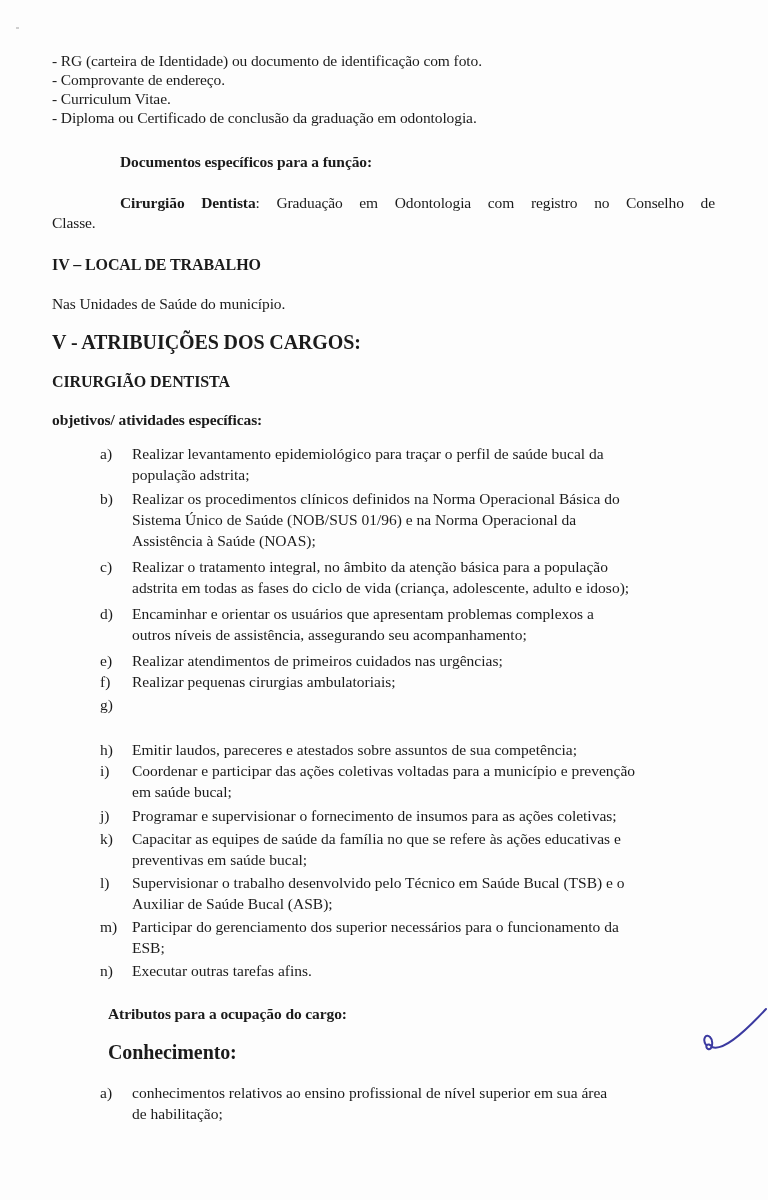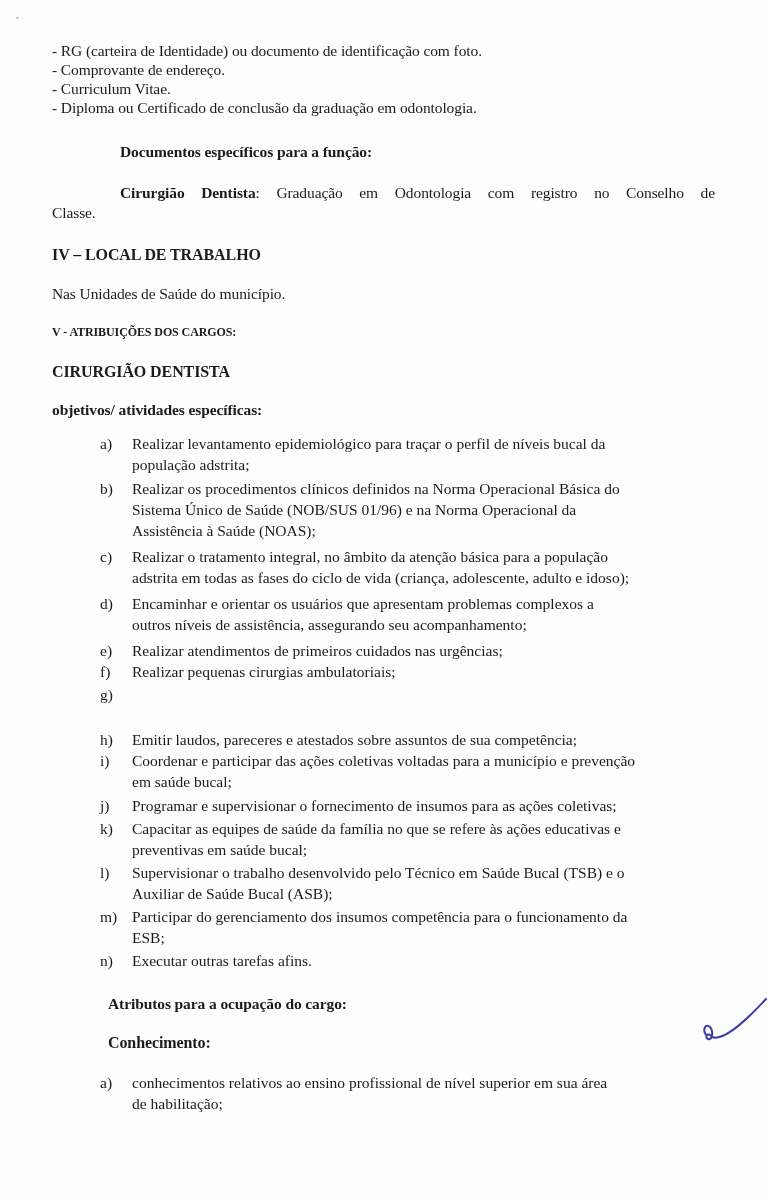--- a/index.html
+++ b/index.html
@@ -3,21 +3,21 @@
 <meta charset="utf-8">
 <style>
   html, body { margin: 0; padding: 0; }
   body {
     width: 768px; height: 1200px; overflow: hidden;
     background: #fdfdfd;
     font-family: "Liberation Serif", "DejaVu Serif", serif;
     color: #1b1b1b;
     position: relative;
   }
-  .page { position: absolute; left: 0; top: 7px; width: 768px; height: 916px; }
+  .page { position: absolute; left: 0; top: 17px; width: 768px; height: 916px; }
   .line { position: absolute; left: 52px; font-size: 15.5px; line-height: 19px; white-space: nowrap; letter-spacing: -0.1px; }
   .bold { font-weight: bold; }
   .ind { left: 120px; }
   .item { position: absolute; left: 100px; font-size: 15.5px; line-height: 21px; width: 620px; }
   .item .lbl { position: absolute; left: 0; top: 0; }
   .item .txt { display: block; margin-left: 32px; }
   .check { position: absolute; left: 700px; top: 990px; }
   .corner-dot { position: absolute; left: 16px; top: 10px; width: 3px; height: 2px; background: #cfcfcf; }
   .bottom-edge { position: absolute; left: 248px; top: 1196px; width: 520px; height: 2px; background: linear-gradient(90deg, #e8e8e8, #9a9a9a); }
 </style>
@@ -33,28 +33,28 @@
   <div class="line" style="top:91px">- Diploma  ou Certificado de conclusão da graduação em odontologia.</div>
 
   <div class="line bold ind" style="top:135px">Documentos específicos para a função:</div>
 
   <div class="line ind" style="top:176px; width:595px; text-align:justify; text-align-last:justify;"><span class="bold">Cirurgião Dentista</span><span>: Graduação em Odontologia com registro no Conselho de</span></div>
   <div class="line" style="top:196px">Classe.</div>
 
   <div class="line bold" style="top:238px; font-size:16px;">IV – LOCAL DE TRABALHO</div>
   <div class="line" style="top:277px">Nas Unidades de Saúde do município.</div>
 
-  <div class="line bold" style="top:316px; font-size:12px;">V -  ATRIBUIÇÕES DOS CARGOS:</div>
+  <div class="line bold" style="top:316px; font-size:20px;">V -  ATRIBUIÇÕES DOS CARGOS:</div>
   <div class="line bold" style="top:355px; font-size:16px;">CIRURGIÃO DENTISTA</div>
   <div class="line bold" style="top:393px">objetivos/ atividades específicas:</div>
 
   <div id="activities">
       <div class="item" style="top: 426px;">
         <span class="lbl">a)</span>
-        <span class="txt">Realizar levantamento epidemiológico para traçar o perfil de níveis bucal da</span>
+        <span class="txt">Realizar levantamento epidemiológico para traçar o perfil de saúde bucal da</span>
         <span class="txt">população adstrita;</span>
       </div>
       <div class="item" style="top: 471px;">
         <span class="lbl">b)</span>
         <span class="txt">Realizar os procedimentos clínicos definidos na Norma Operacional Básica do</span>
         <span class="txt">Sistema Único de Saúde (NOB/SUS 01/96) e na Norma Operacional da</span>
         <span class="txt">Assistência à Saúde (NOAS);</span>
       </div>
       <div class="item" style="top: 539px;">
         <span class="lbl">c)</span>
@@ -95,31 +95,31 @@
         <span class="txt">Capacitar as equipes de saúde da família no que se refere às ações educativas e</span>
         <span class="txt">preventivas em saúde bucal;</span>
       </div>
       <div class="item" style="top: 855px;">
         <span class="lbl">l)</span>
         <span class="txt">Supervisionar o trabalho desenvolvido pelo Técnico em Saúde Bucal (TSB) e o</span>
         <span class="txt">Auxiliar de Saúde Bucal (ASB);</span>
       </div>
       <div class="item" style="top: 899px;">
         <span class="lbl">m)</span>
-        <span class="txt">Participar do gerenciamento dos insumos competência para o funcionamento da</span>
+        <span class="txt">Participar do gerenciamento dos superior necessários para o funcionamento da</span>
         <span class="txt">ESB;</span>
       </div>
       <div class="item" style="top: 943px;">
         <span class="lbl">n)</span>
         <span class="txt">Executar outras tarefas afins.</span>
       </div>
     </div>
 
   <div class="line bold" style="top:987px; left:108px;">Atributos para a ocupação do cargo:</div>
-  <div class="line bold" style="top:1026px; left:108px; font-size:16px;">Conhecimento:</div>
+  <div class="line bold" style="top:1026px; left:108px; font-size:20px;">Conhecimento:</div>
 
   <div id="knowledge">
       <div class="item" style="top: 1065px;">
         <span class="lbl">a)</span>
         <span class="txt">conhecimentos relativos ao ensino profissional de nível superior em sua área</span>
         <span class="txt">de habilitação;</span>
       </div>
     </div>
 
   <svg class="check" width="68" height="50" viewBox="0 0 68 50">

